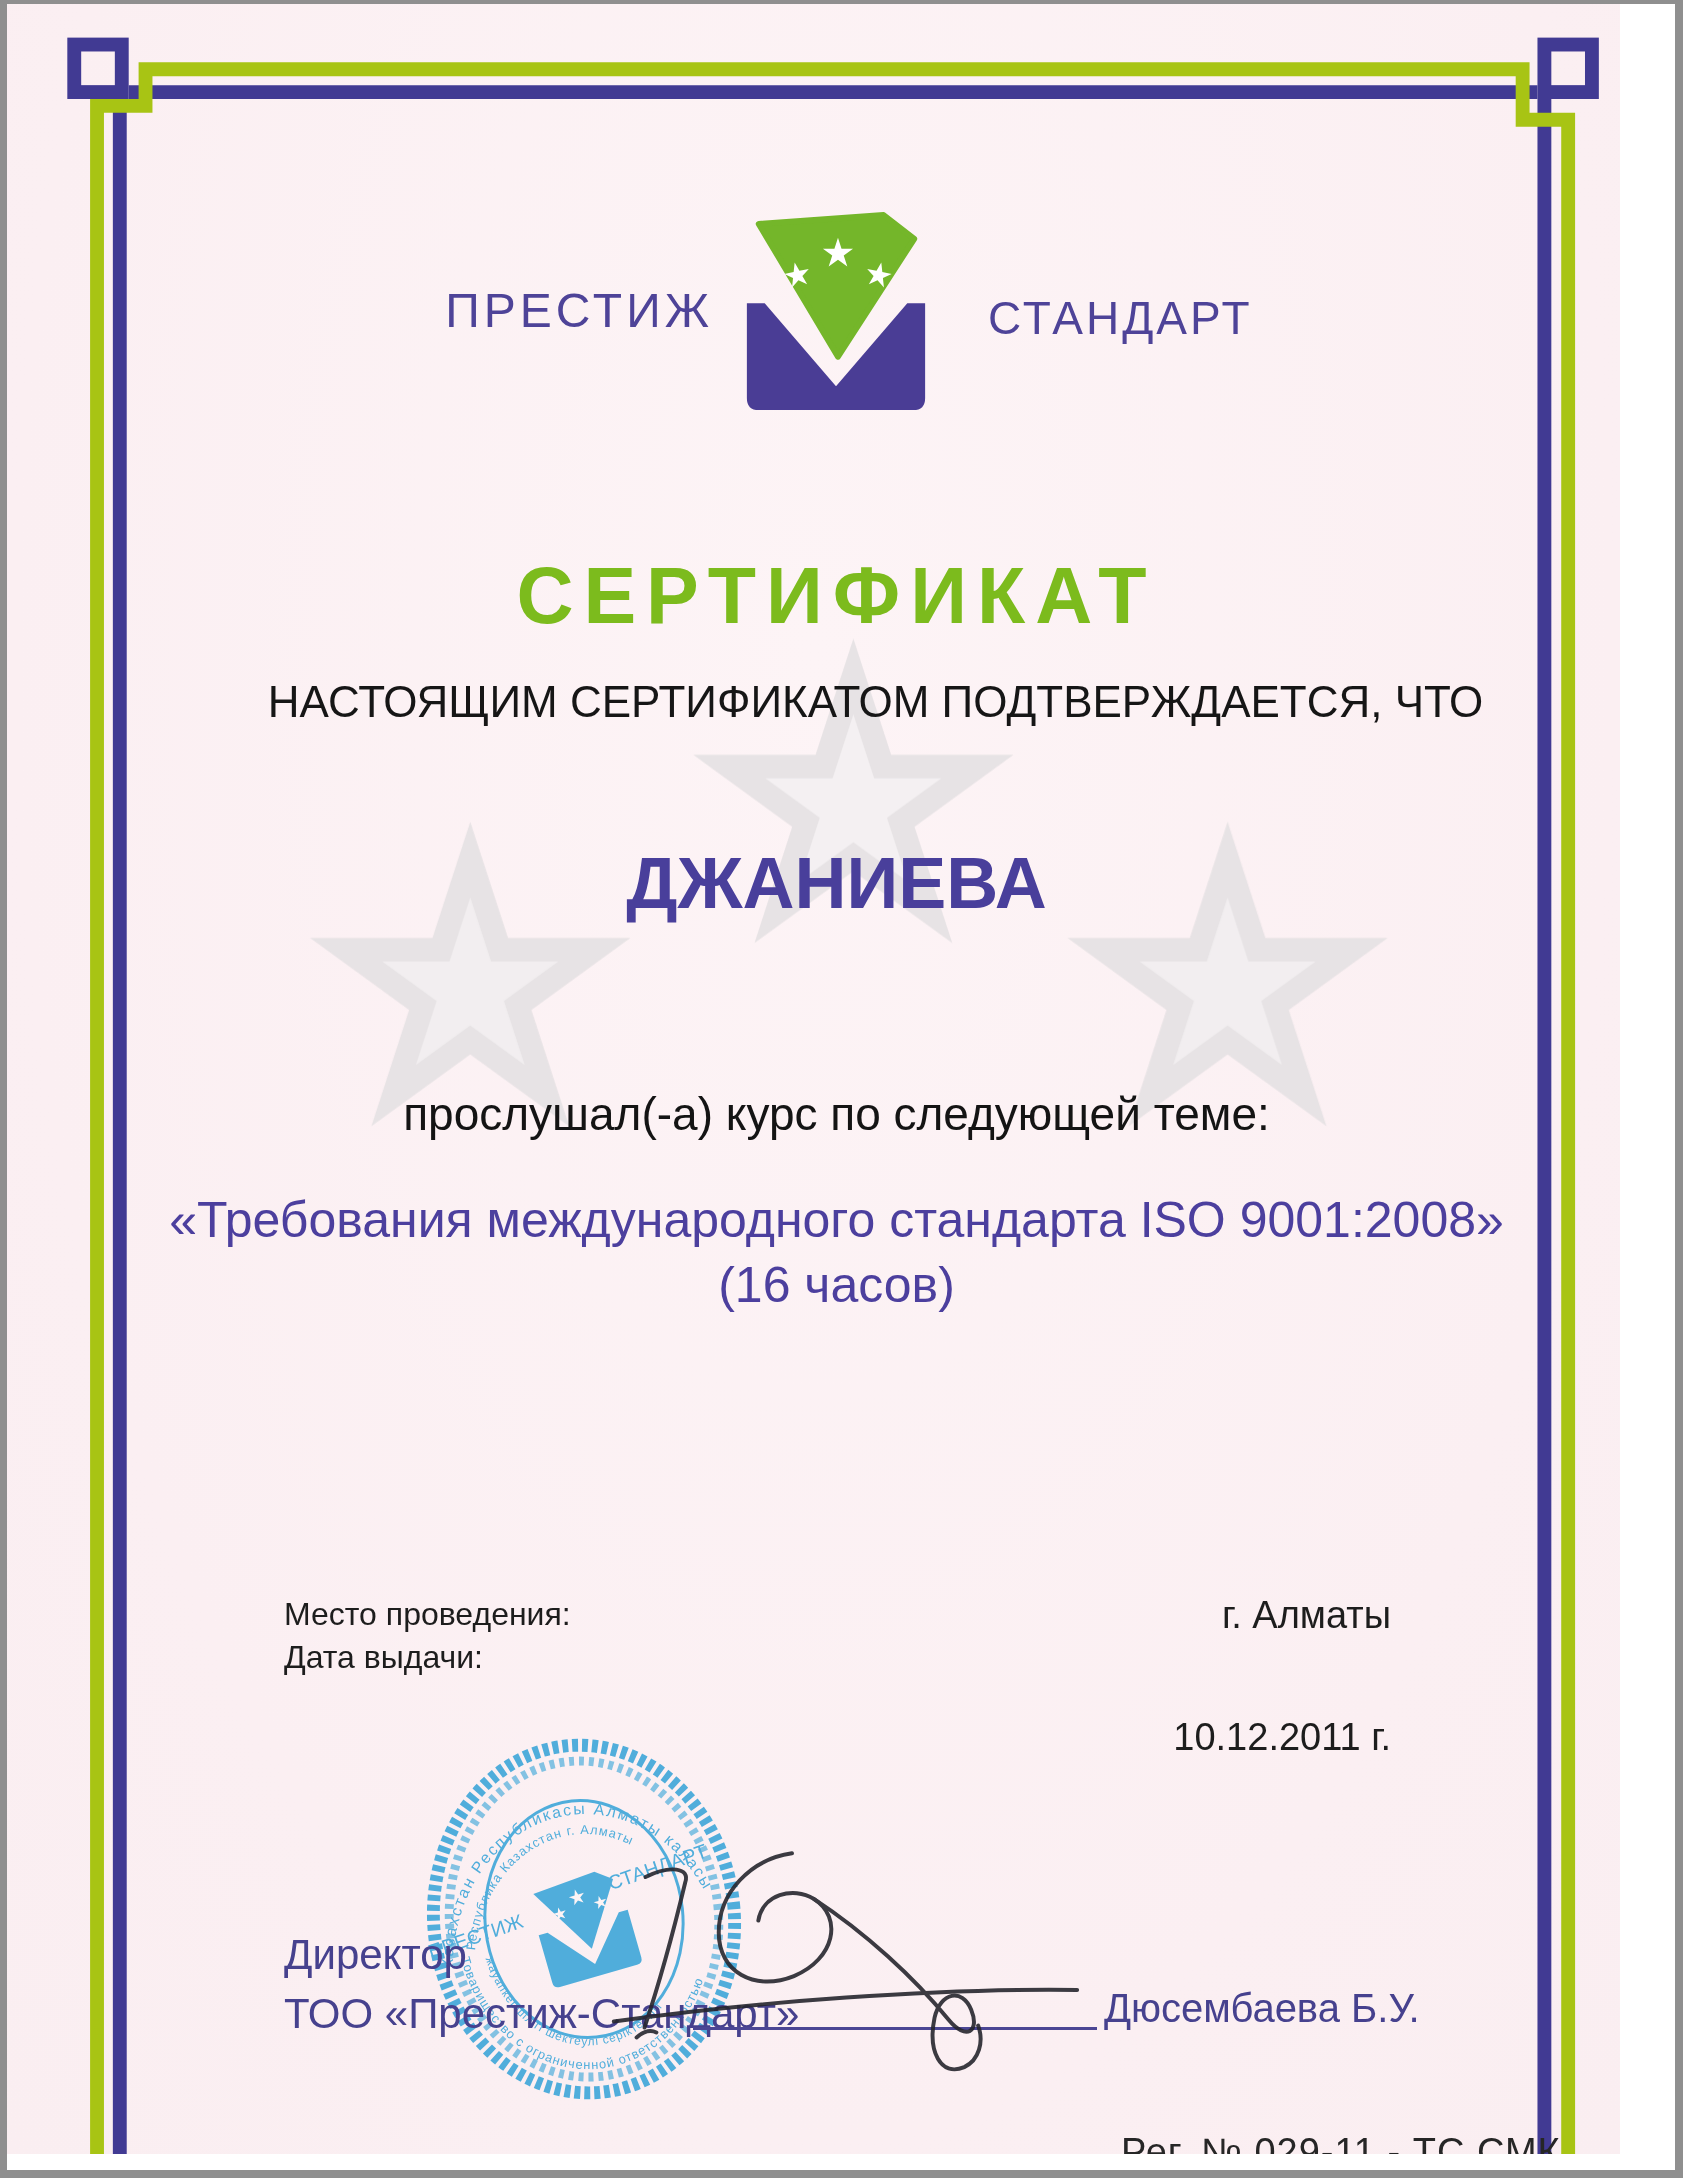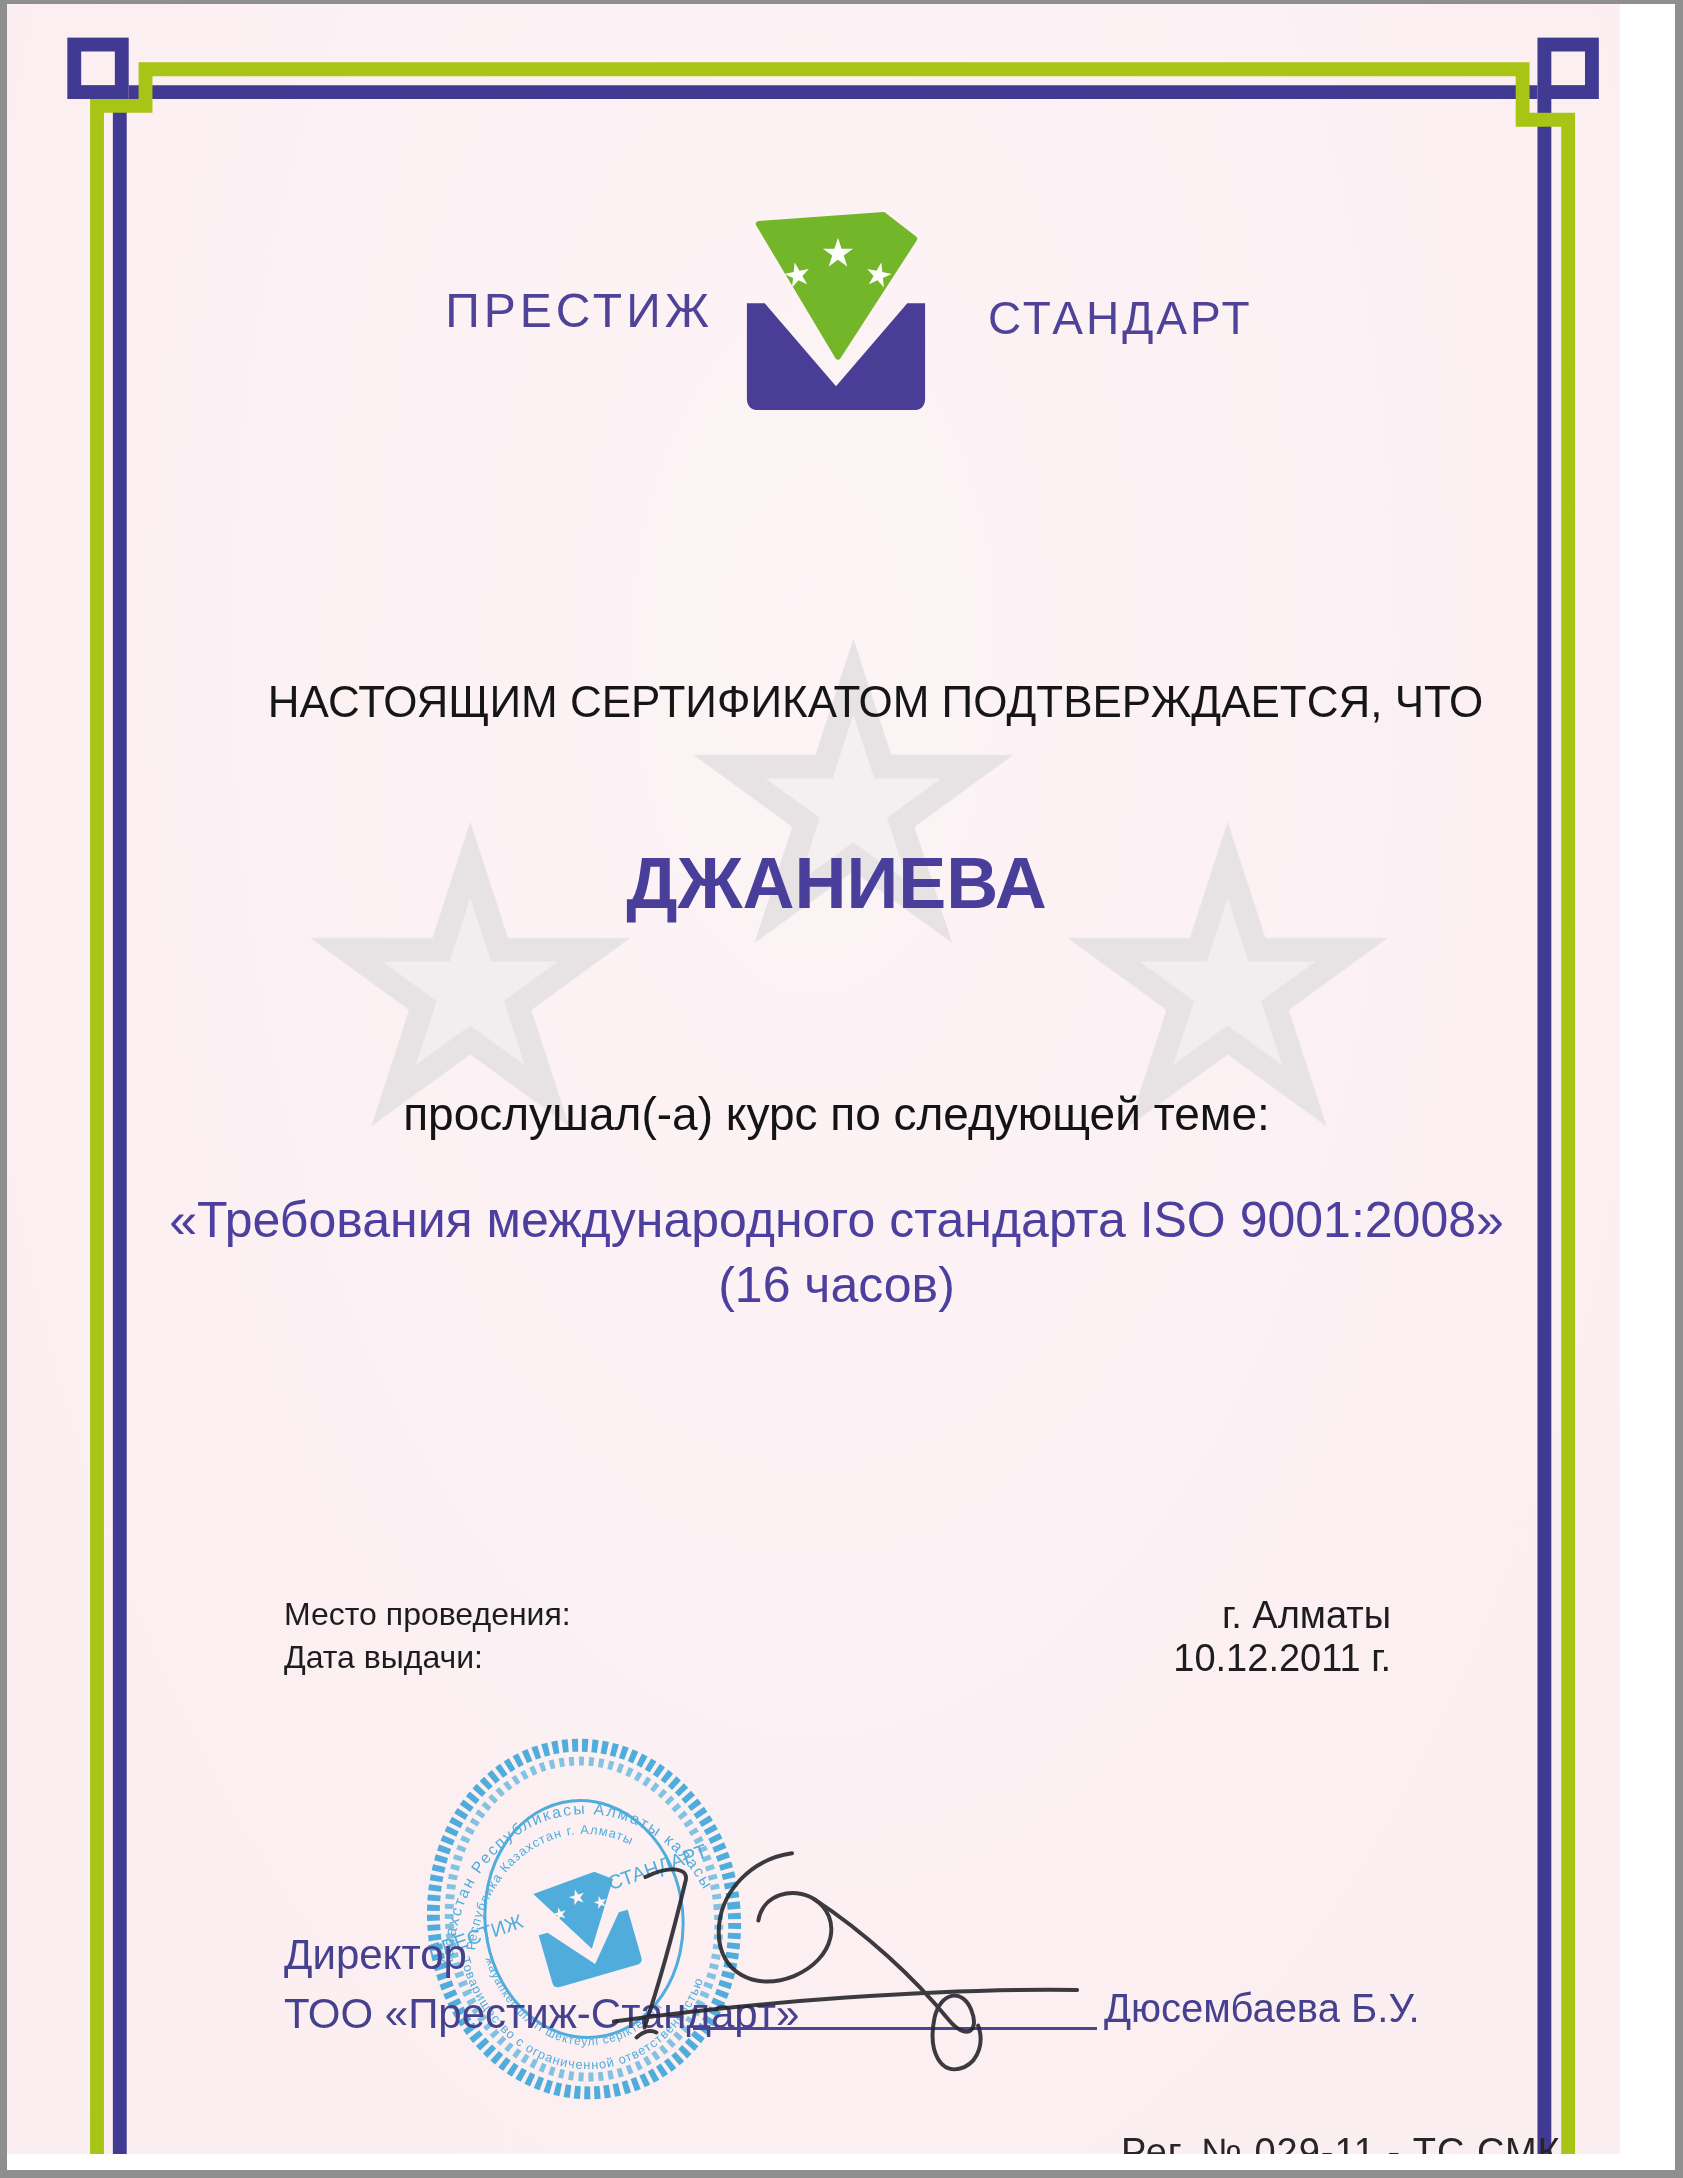--- a/index.html
+++ b/index.html
@@ -68,32 +68,33 @@
     <polygon points="24,12 150,3 181,27 104,146" fill="#74b62a" stroke="#74b62a" stroke-width="6" stroke-linejoin="round"></polygon>
     <g fill="#ffffff">
       <polygon points="0,-170 38.2,-52.6 161.7,-52.5 61.8,20.1 99.9,137.5 0,65 -99.9,137.5 -61.8,20.1 -161.7,-52.5 -38.2,-52.6" transform="translate(63,64) scale(0.078) rotate(-12)"></polygon>
       <polygon points="0,-170 38.2,-52.6 161.7,-52.5 61.8,20.1 99.9,137.5 0,65 -99.9,137.5 -61.8,20.1 -161.7,-52.5 -38.2,-52.6" transform="translate(104,42) scale(0.094)"></polygon>
       <polygon points="0,-170 38.2,-52.6 161.7,-52.5 61.8,20.1 99.9,137.5 0,65 -99.9,137.5 -61.8,20.1 -161.7,-52.5 -38.2,-52.6" transform="translate(145,64) scale(0.078) rotate(12)"></polygon>
     </g>
     <path d="M 12,92 L 30,92 L 102,176 L 174,92 L 192,92 L 192,188 Q 192,200 180,200 L 24,200 Q 12,200 12,188 Z" fill="#4a3d95"></path>
   </svg>
   <div class="abs brand-right" style="left:988px;top:291px;z-index:5;">СТАНДАРТ</div>
 
+  <div class="abs ctr title" style="top:550px;z-index:5;">СЕРТИФИКАТ</div>
   <div class="abs ctr statement" style="top:677px;z-index:5;margin-left:39px;">НАСТОЯЩИМ СЕРТИФИКАТОМ ПОДТВЕРЖДАЕТСЯ, ЧТО</div>
 
   <div class="abs ctr name" style="top:842px;z-index:5;">ДЖАНИЕВА</div>
 
   <div class="abs ctr intro" style="top:1087px;z-index:5;">прослушал(-а) курс по следующей теме:</div>
   <div class="abs ctr course" style="top:1188px;z-index:5;">«Требования международного стандарта ISO 9001:2008»</div>
   <div class="abs ctr course" style="top:1253px;z-index:5;">(16 часов)</div>
 
   <div class="abs label" style="left:284px;top:1596px;z-index:5;">Место проведения:</div>
   <div class="abs value" style="left:995px;top:1594px;width:396px;z-index:5;">г. Алматы</div>
   <div class="abs label" style="left:284px;top:1639px;z-index:5;">Дата выдачи:</div>
-  <div class="abs value" style="left:995px;top:1637px;width:396px;z-index:5;">10.12.2011 г.</div>
+  <div class="abs value" style="left:995px;top:1716px;width:396px;z-index:5;">10.12.2011 г.</div>
 
   <svg class="abs" style="left:404px;top:1725px;z-index:6;opacity:0.9;" width="360" height="396" viewBox="0 0 364 400">
     <g transform="rotate(-6 182 196)">
       <ellipse cx="182" cy="196" rx="152" ry="176" fill="none" stroke="#3da6d9" stroke-width="13" stroke-dasharray="6 4"></ellipse>
       <ellipse cx="182" cy="196" rx="136" ry="160" fill="none" stroke="#3da6d9" stroke-width="9" stroke-dasharray="5 5" opacity="0.7"></ellipse>
       <ellipse cx="182" cy="196" rx="100" ry="120" fill="none" stroke="#3da6d9" stroke-width="3"></ellipse>
       <defs>
         <path id="arcTop1" d="M 44,250 A 138,160 0 1 1 320,250"></path>
         <path id="arcTop2" d="M 66,248 A 116,138 0 1 1 298,248"></path>
         <path id="arcBot1" d="M 52,196 A 130,152 0 1 0 312,196"></path>

